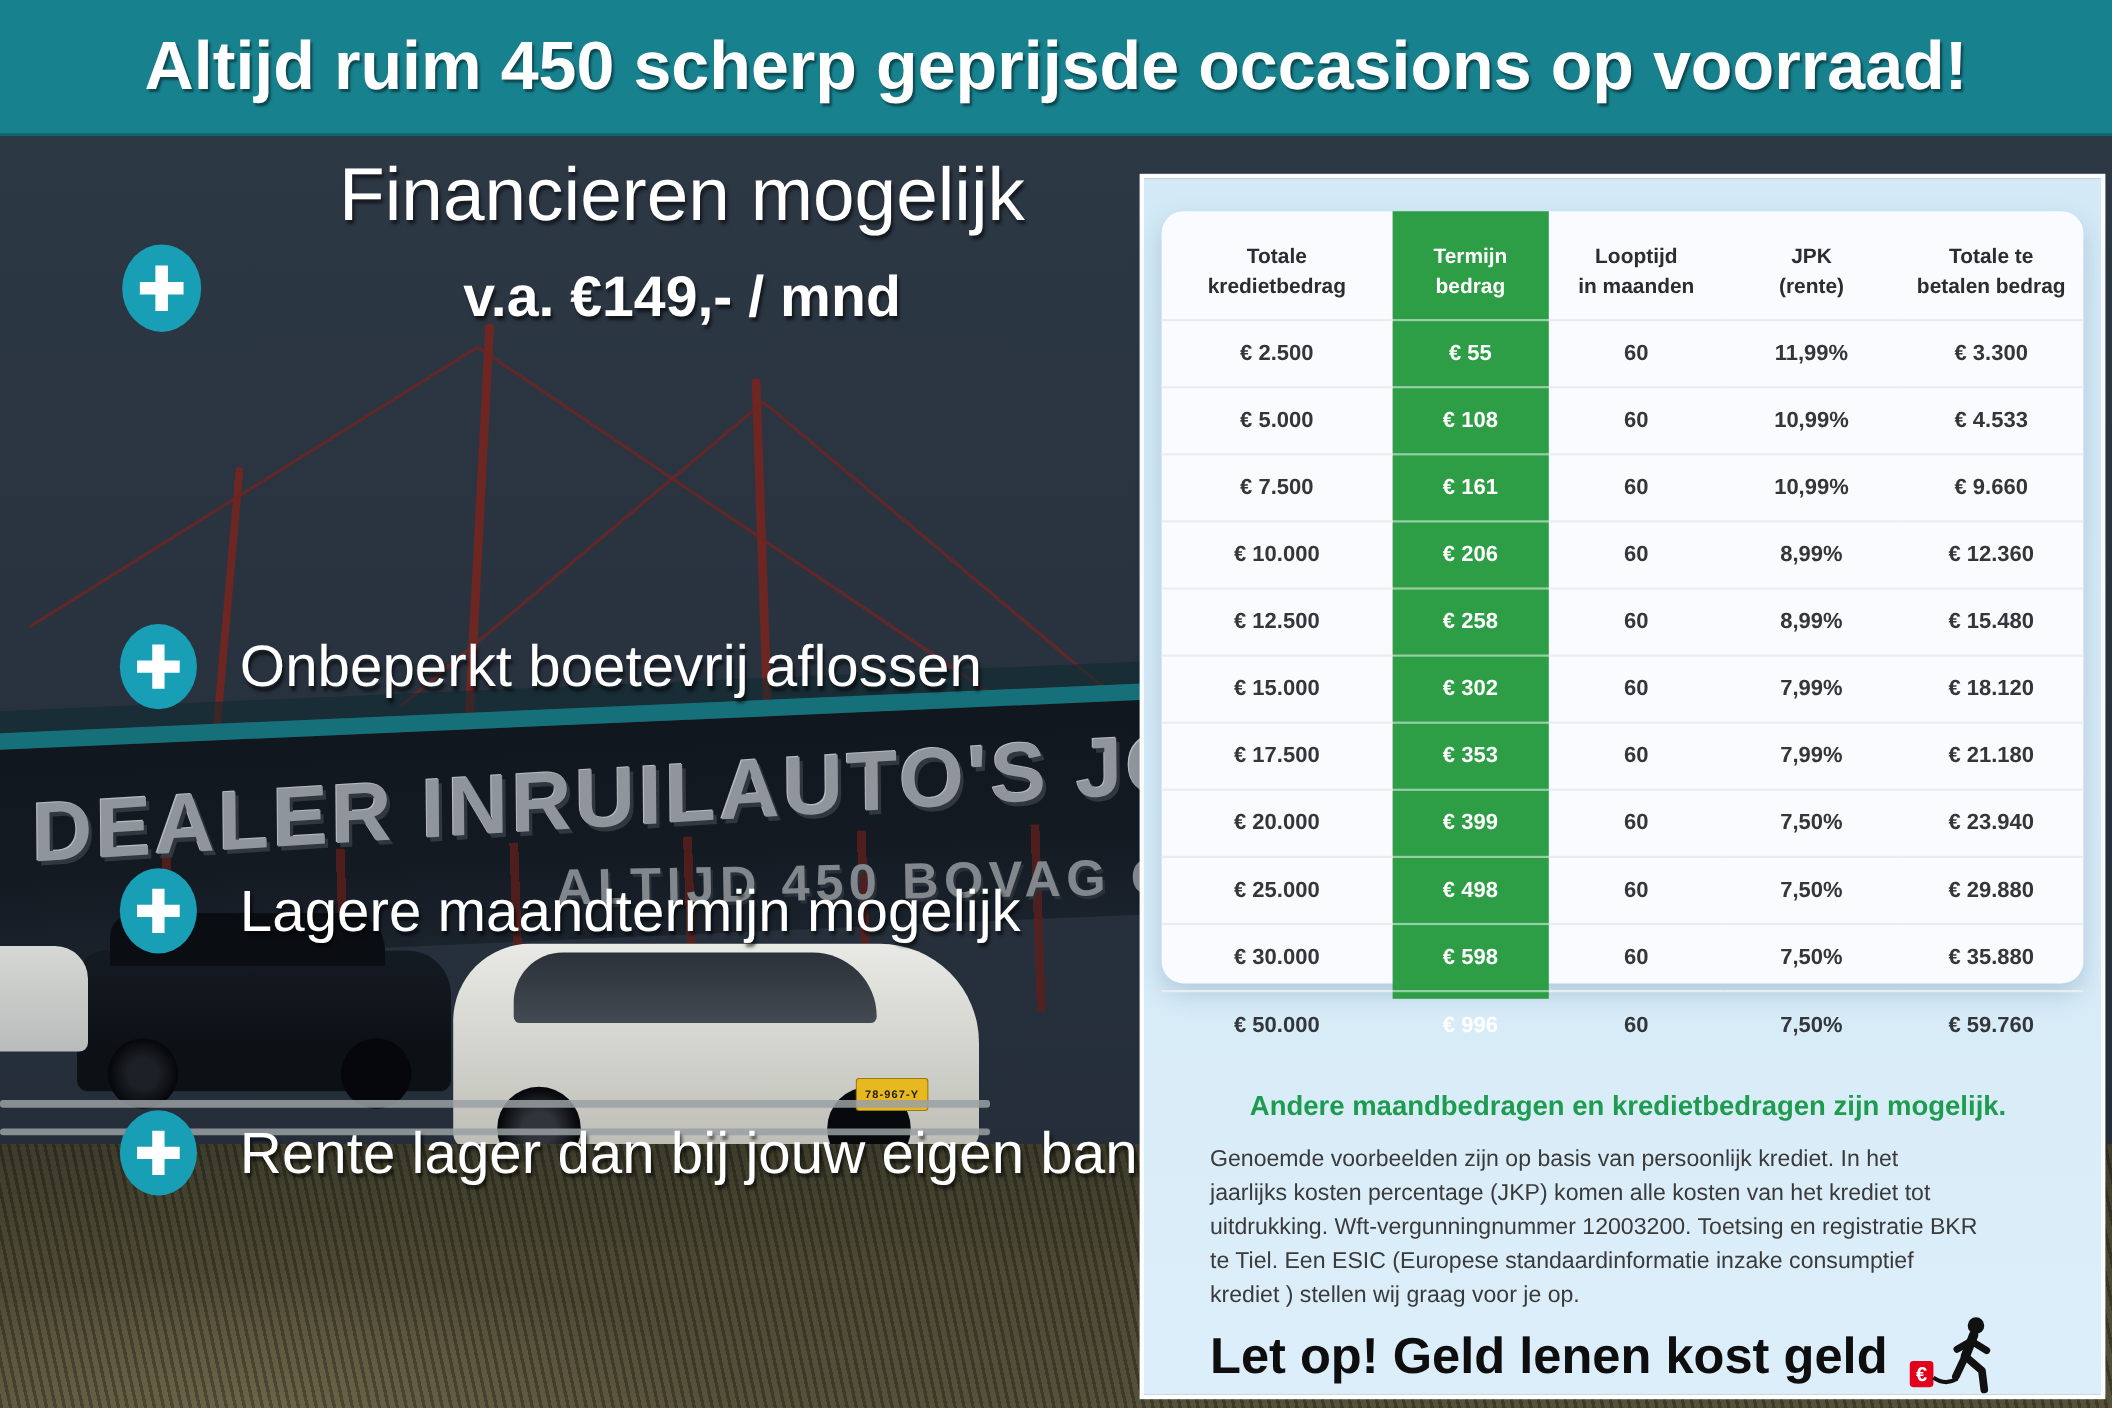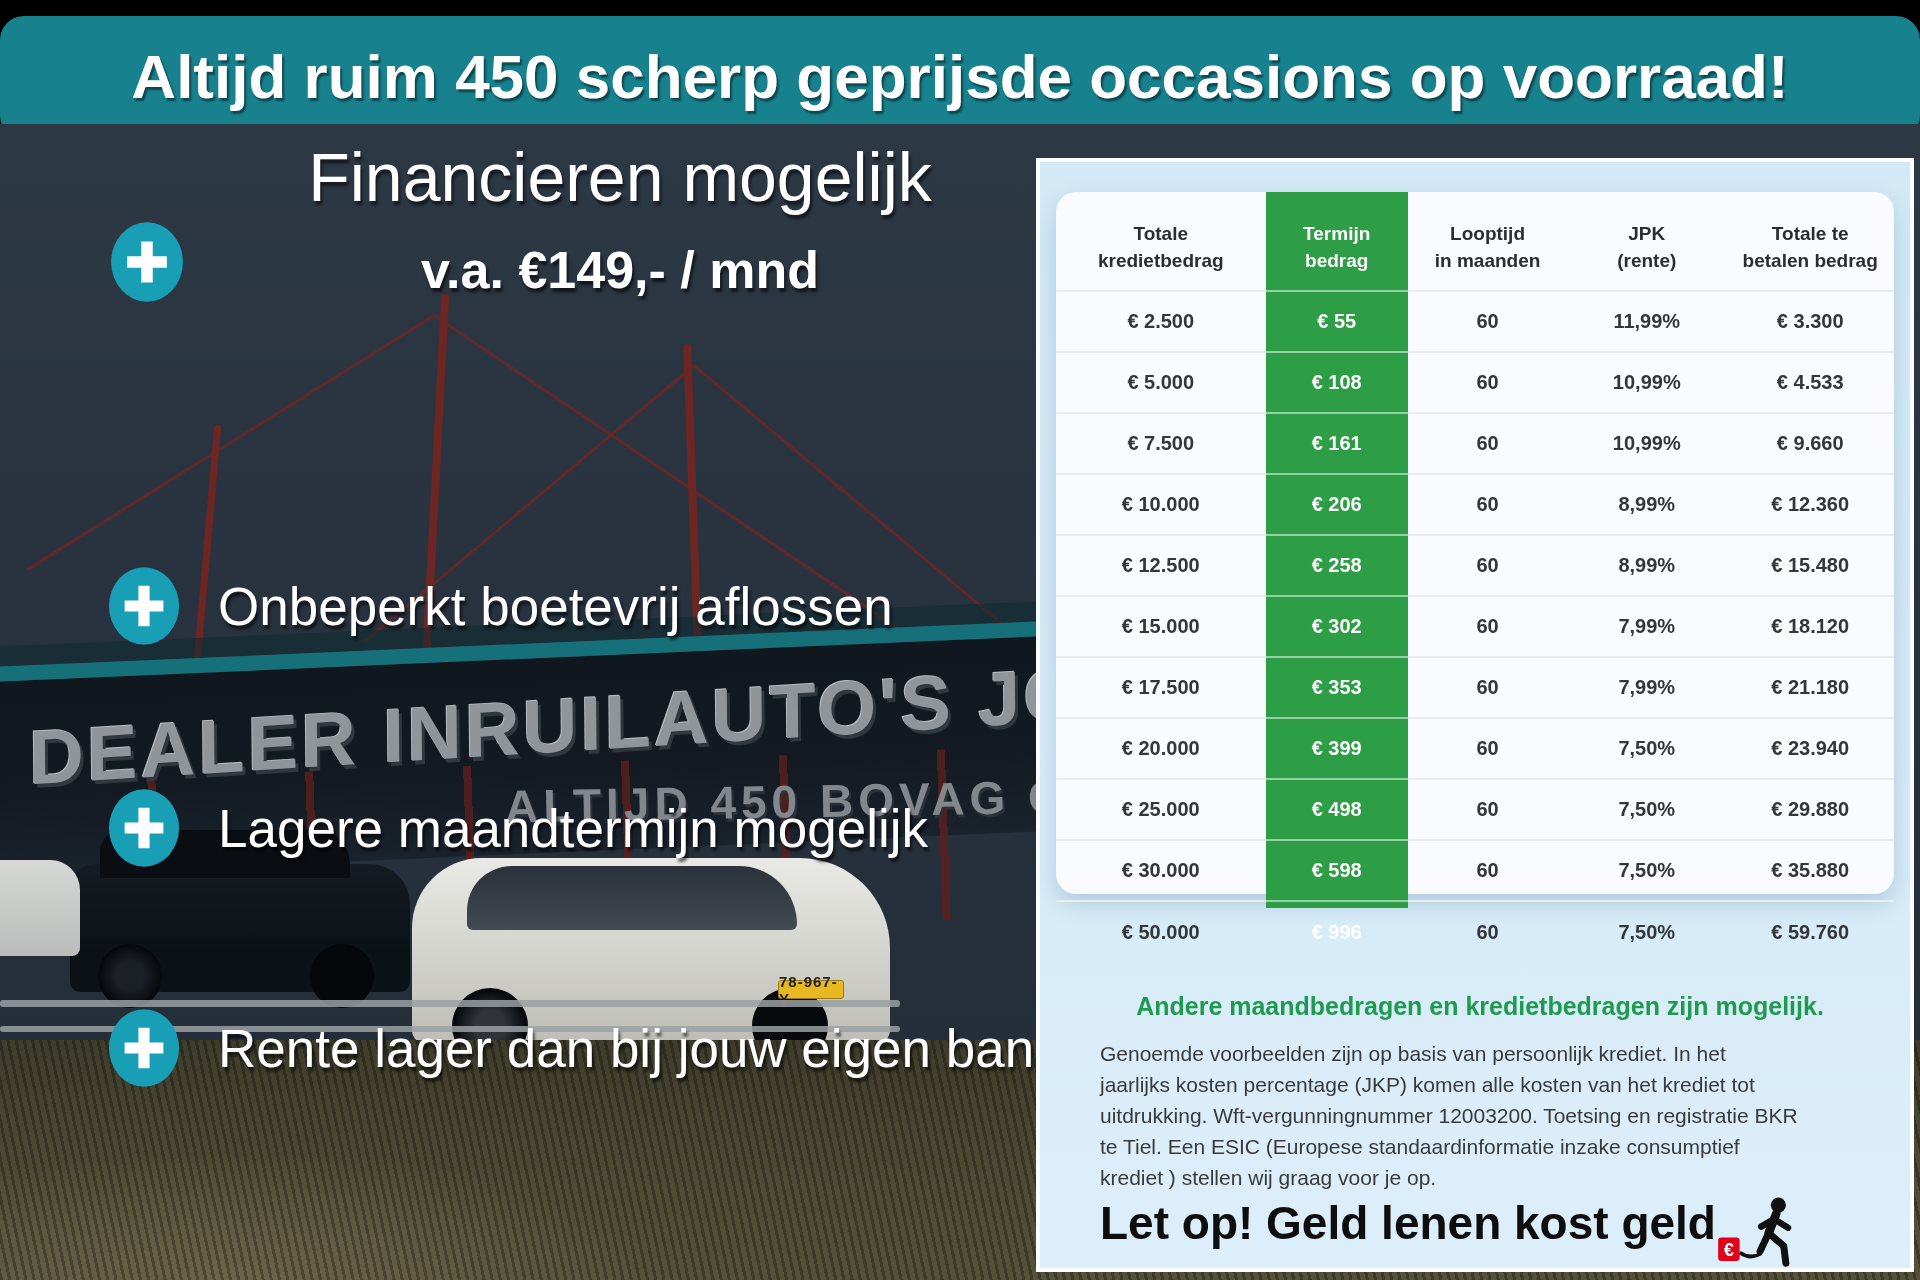--- a/index.html
+++ b/index.html
@@ -3,23 +3,23 @@
 <meta charset="utf-8">
 <style>
   * { margin:0; padding:0; box-sizing:border-box; }
   html,body { background:#000; }
   .stage{
     position:relative; width:1920px; height:1280px; overflow:hidden;
     font-family:"Liberation Sans", sans-serif;
   }
   
   .banner{
-    position:absolute; left:0; top:16px; width:1920px; height:124px;
+    position:absolute; left:0; top:0; width:1920px; height:124px;
     background:#17818e; border-bottom:3px solid #0f6570;
-    display:flex; align-items:center; justify-content:center;border-radius:24px;
+    display:flex; align-items:center; justify-content:center;
   }
   .banner span{
     color:#fff; font-size:62px; font-weight:bold; white-space:nowrap;
     text-shadow:2px 3px 2px rgba(0,0,0,.45);
   }
   
   .main{
     position:absolute; left:0; top:124px; width:1920px; height:1156px;
     background:linear-gradient(180deg,#2d3845 0%,#27313d 55%,#222b36 100%);
     overflow:hidden;
@@ -80,24 +80,24 @@
   .car-white::after{
     content:""; position:absolute; left:40px; bottom:-20px; width:76px; height:76px;
     background:radial-gradient(circle at 50% 50%, #30343a 28%, #07090c 66%);
     border-radius:50%; box-shadow:300px 0 0 #07090c;
   }
   .car-edge{
     left:-24px; top:736px; width:104px; height:96px;
     background:linear-gradient(180deg,#d6d8d6,#b9bcba); border-radius:18px 30px 8px 8px;
   }
   .plate{
-    position:absolute; left:778px; top:856px; width:66px; height:19px; z-index:3;
+    position:absolute; left:778px; top:856px; width:66px; height:30px; z-index:3;
     background:#e8b820; border:1px solid #9a7a10; border-radius:3px;
     display:flex; align-items:center; justify-content:center;
-    font-size:15px; font-weight:bold; color:#23201a; letter-spacing:1px;
+    font-size:10px; font-weight:bold; color:#23201a; letter-spacing:1px;
   }
   .grass{
     position:absolute; left:0; top:916px; width:1920px; height:240px; z-index:2;
     background:
       repeating-linear-gradient(78deg, rgba(0,0,0,.28) 0 3px, transparent 3px 8px),
       radial-gradient(620px 180px at 12% 100%, #6b6448 0%, rgba(107,100,72,0) 70%),
       linear-gradient(180deg,#3e3c2b 0%,#4c4833 45%,#565139 100%);
   }
   .rail{ position:absolute; background:#9aa0a3; opacity:.85; z-index:3; border-radius:3px; }
   
@@ -156,21 +156,21 @@
   table.fin .green{ color:#fff; border-bottom-color:rgba(255,255,255,.5); }
   .note{
     position:absolute; left:60px; top:830px; width:760px;
     font-size:25px; font-weight:bold; color:#1e9b4e;text-align:center;
   }
   .disclaimer{
     position:absolute; left:60px; top:876px; width:700px;
     font-size:21px; line-height:31px; color:#3a3a3a;
   }
   .warning{
-    position:absolute; left:60px; top:1034px; display:flex; 
+    position:absolute; left:60px; top:1034px; display:flex; align-items:center; gap:18px;
   }
   .warning span{ font-size:46px; font-weight:bold; color:#0e0e0e; white-space:nowrap; }
 </style>
 </head>
 <body>
 
 <div class="stage">
 
   <div class="banner">
     <span>Altijd ruim 450 scherp geprijsde occasions op voorraad!</span>

